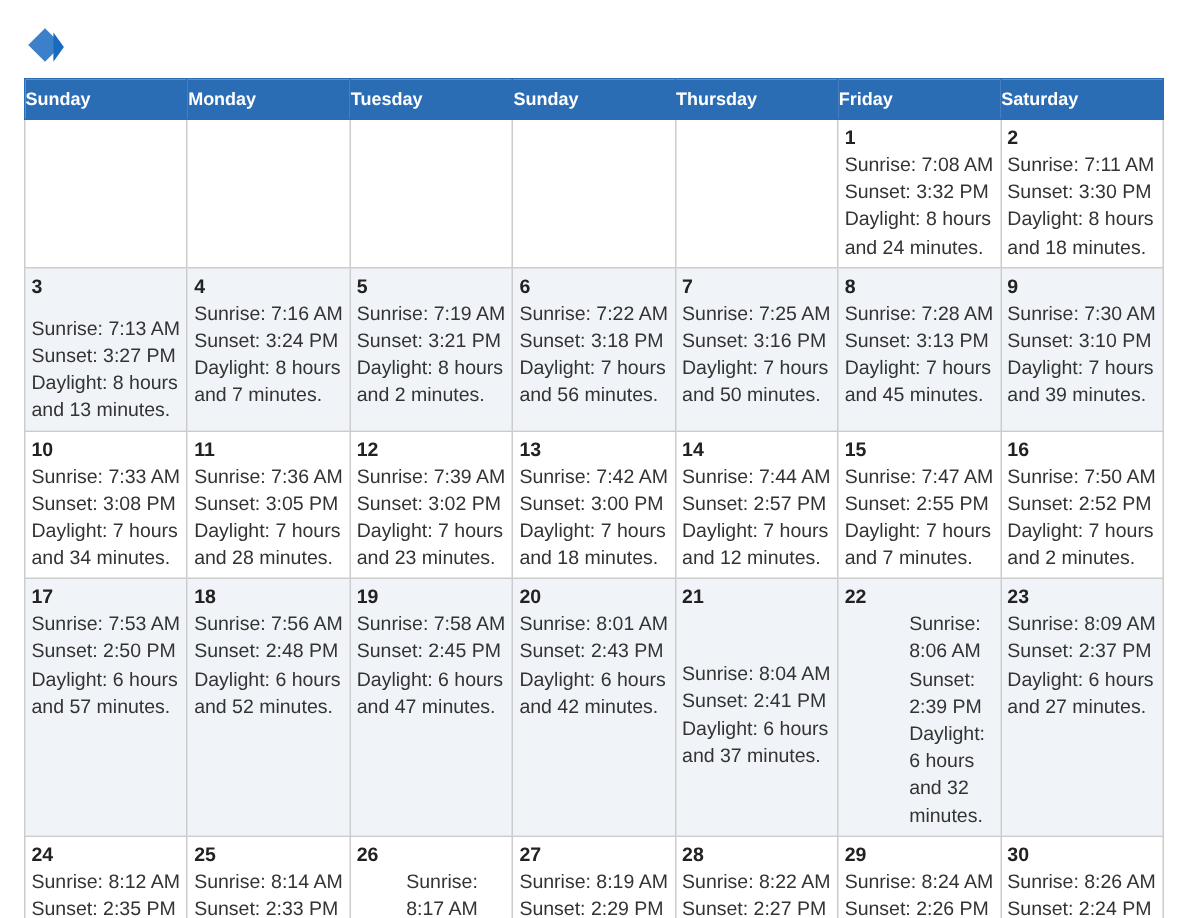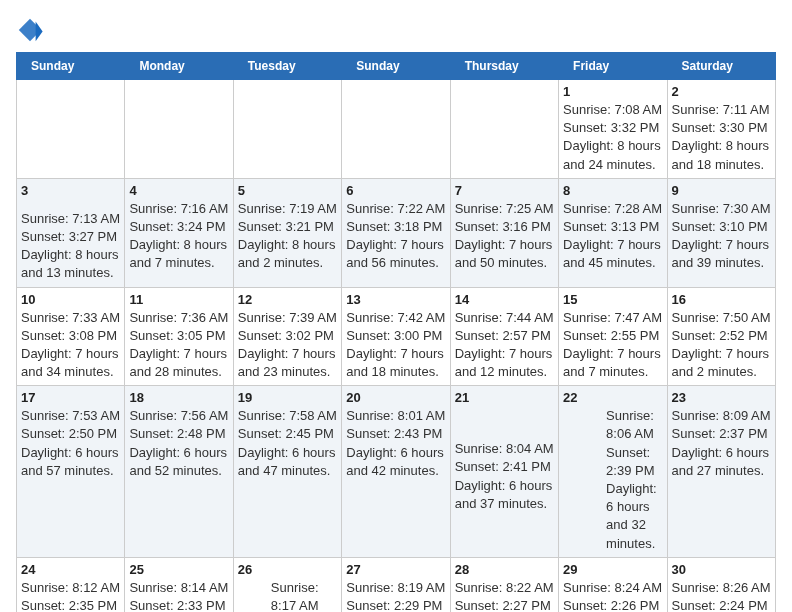--- a/index.html
+++ b/index.html
@@ -45,21 +45,21 @@
       color: #444;
     }
     .calendar {
       width: 100%;
       border-collapse: collapse;
       font-size: 11px;
     }
     .calendar th {
       background-color: #2a6db5;
       color: #fff;
-      padding: 6px 14px;
+      padding: 6px 0;
       text-align: left;
       font-size: 12px;
       font-weight: bold;
       border: 1px solid #2a6db5;
     }
     .calendar td {
       vertical-align: top;
       padding: 4px;
       border: 1px solid #ccc;
       width: calc(100% / 7);

